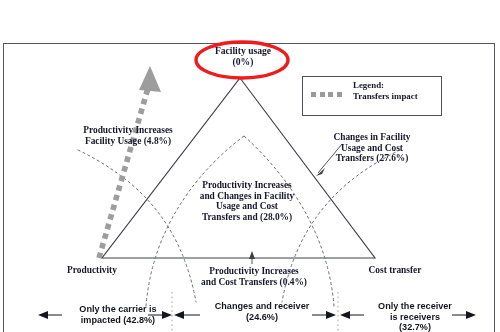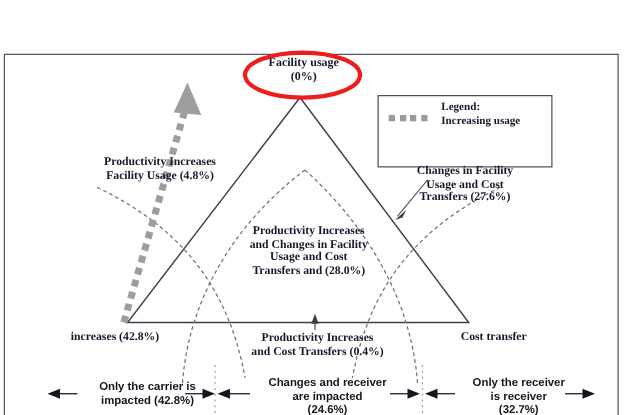--- a/index.html
+++ b/index.html
@@ -4,21 +4,21 @@
 <style>
   html,body{margin:0;padding:0;background:#ffffff;}
   body{width:500px;height:332px;overflow:hidden;font-family:"Liberation Serif",serif;}
   #stage{position:relative;width:500px;height:332px;box-sizing:border-box;margin-top:40px;}
   #frame{position:absolute;left:3px;top:3px;width:492px;height:325px;border:1.3px solid #55595e;box-sizing:border-box;background:#fff;}
   svg.layer{position:absolute;left:0;top:0;width:500px;height:332px;pointer-events:none;}
   .lbl{position:absolute;text-align:center;color:#16182b;font-family:"Liberation Serif",serif;font-weight:bold;line-height:1.12;}
   .serif92{font-size:9.4px;}
   .sans{font-family:Liberation Sans, sans-serif;font-weight:bold;color:#14161f;font-size:9.1px;line-height:1.18;text-align:center;position:absolute;}
   #apex-label{left:193px;top:6px;width:100px;font-size:9.6px;}
-  #legend-box{position:absolute;left:302px;top:36px;width:140px;height:58px;border:1.1px solid #4e5257;background:#fff;box-sizing:border-box;}
+  #legend-box{position:absolute;left:302px;top:36px;width:140px;height:40px;border:1.1px solid #4e5257;background:#fff;box-sizing:border-box;}
   #legend-text{position:absolute;left:50px;top:3px;width:88px;font-size:8.9px;font-weight:bold;color:#16182b;line-height:1.25;text-align:left;font-family:"Liberation Serif",serif;}
   #legend-swatch{position:absolute;left:8px;top:15px;width:38px;height:5px;}
   #legend-swatch i{display:block;float:left;width:5px;height:5px;background:#9a9a9a;margin-right:3.6px;}
   #left-label{left:48px;top:85px;width:160px;}
   #right-label{left:306px;top:92px;width:132px;}
   #center-label{left:168px;top:140px;width:158px;}
   #bl-label{left:30px;top:225px;width:124px;}
   #bc-label{left:178px;top:226px;width:152px;}
   #br-label{left:340px;top:225px;width:110px;}
   #seg-left{left:52px;top:264px;width:132px;}
@@ -82,21 +82,21 @@
 
   <div id="legend-box">
     <div id="legend-swatch">
         <i></i>
         <i></i>
         <i></i>
         <i></i>
       </div>
     <div id="legend-text">
       <div>Legend:</div>
-      <div>Increasing usage</div>
+      <div>Transfers impact</div>
     </div>
   </div>
 
   <div class="lbl serif92" id="left-label">
     <div>Productivity Increases</div>
     <div>Facility Usage (4.8%)</div>
   </div>
 
   <div class="lbl serif92" id="right-label">
     <div>Changes in Facility</div>
@@ -105,39 +105,38 @@
   </div>
 
   <div class="lbl serif92" id="center-label">
     <div>Productivity Increases</div>
     <div>and Changes in Facility</div>
     <div>Usage and Cost</div>
     <div>Transfers and (28.0%)</div>
   </div>
 
   <div class="lbl serif92" id="bl-label">
-    <div>increases (42.8%)</div>
+    <div>Productivity</div>
   </div>
   <div class="lbl serif92" id="bc-label">
     <div>Productivity Increases</div>
     <div>and Cost Transfers (0.4%)</div>
   </div>
   <div class="lbl serif92" id="br-label">
     <div>Cost transfer</div>
   </div>
 
   <div class="sans" id="seg-left">
     <div>Only the carrier is</div>
     <div>impacted (42.8%)</div>
   </div>
   <div class="sans" id="seg-center">
     <div>Changes and receiver</div>
-    <div>are impacted</div>
     <div>(24.6%)</div>
   </div>
   <div class="sans" id="seg-right">
     <div>Only the receiver</div>
-    <div>is receiver</div>
+    <div>is receivers</div>
     <div>(32.7%)</div>
   </div>
 
   <div class="redmark"></div>
 </div>
 
 </body></html>

